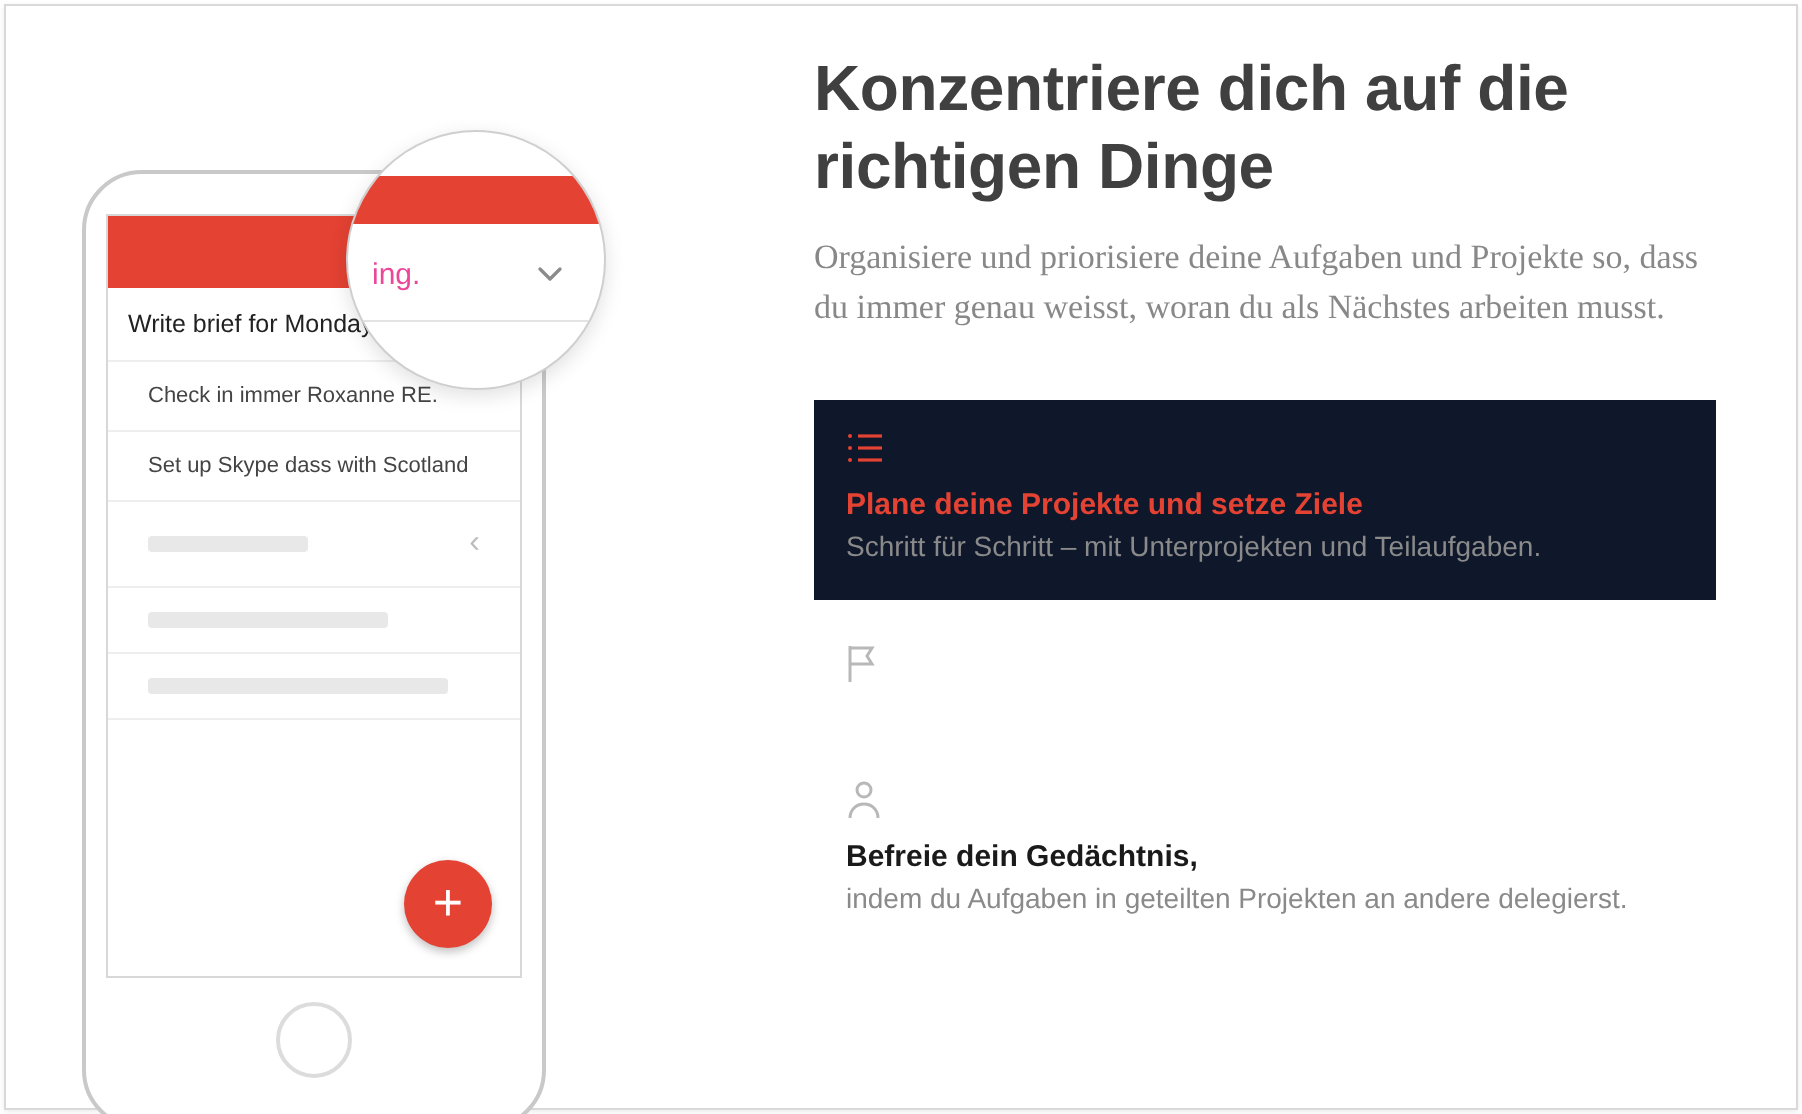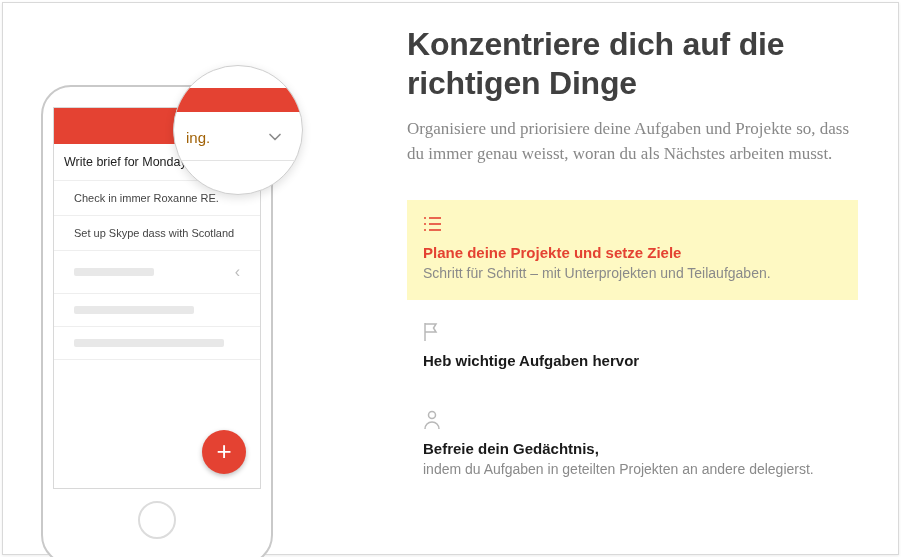--- a/index.html
+++ b/index.html
@@ -129,21 +129,21 @@
   }
   .mag-row {
     display: flex;
     align-items: center;
     justify-content: space-between;
     padding: 14px 16px 12px 12px;
     border-bottom: 1px solid #e3e3e3;
   }
   .mag-text {
     font-size: 15px;
-    color: #a16207;
+    color: #ec4899;
   }
   .mag-chevron {
     width: 22px;
     height: 22px;
     display: flex;
     align-items: center;
     justify-content: center;
   }
   .mag-chevron svg { stroke: #8b8b8b; }
 
@@ -167,21 +167,21 @@
     font-family: Liberation Serif, serif;
   }
   .features {
     margin-top: 34px;
   }
   .feature {
     padding: 14px 16px 16px 16px;
     margin-bottom: 8px;
   }
   .feature.active {
-    background: #fef9c3;
+    background: #0f172a;
   }
   .feat-icon {
     color: #b8b8b8;
     margin-bottom: 10px;
     height: 20px;
     display: flex;
     align-items: center;
   }
   .feature.active .feat-icon { color: #e44232; }
   .feat-title {
@@ -263,21 +263,20 @@
         <div class="feat-desc">Schritt für Schritt – mit Unterprojekten und Teilaufgaben.</div>
       </div>
 
       <div class="feature">
         <div class="feat-icon">
           <svg width="18" height="20" viewBox="0 0 18 20" fill="none" stroke="currentColor" stroke-width="1.5">
             <path d="M2 1 v18"></path>
             <path d="M2 2 h11 l-2.5 4 l2.5 4 h-11"></path>
           </svg>
         </div>
-        <div class="feat-title">Heb wichtige Aufgaben hervor</div>
       </div>
 
       <div class="feature">
         <div class="feat-icon">
           <svg width="18" height="20" viewBox="0 0 18 20" fill="none" stroke="currentColor" stroke-width="1.5">
             <circle cx="9" cy="5" r="3.5"></circle>
             <path d="M2 19 c0-4 3-7 7-7 s7 3 7 7"></path>
           </svg>
         </div>
         <div class="feat-title">Befreie dein Gedächtnis,</div>

